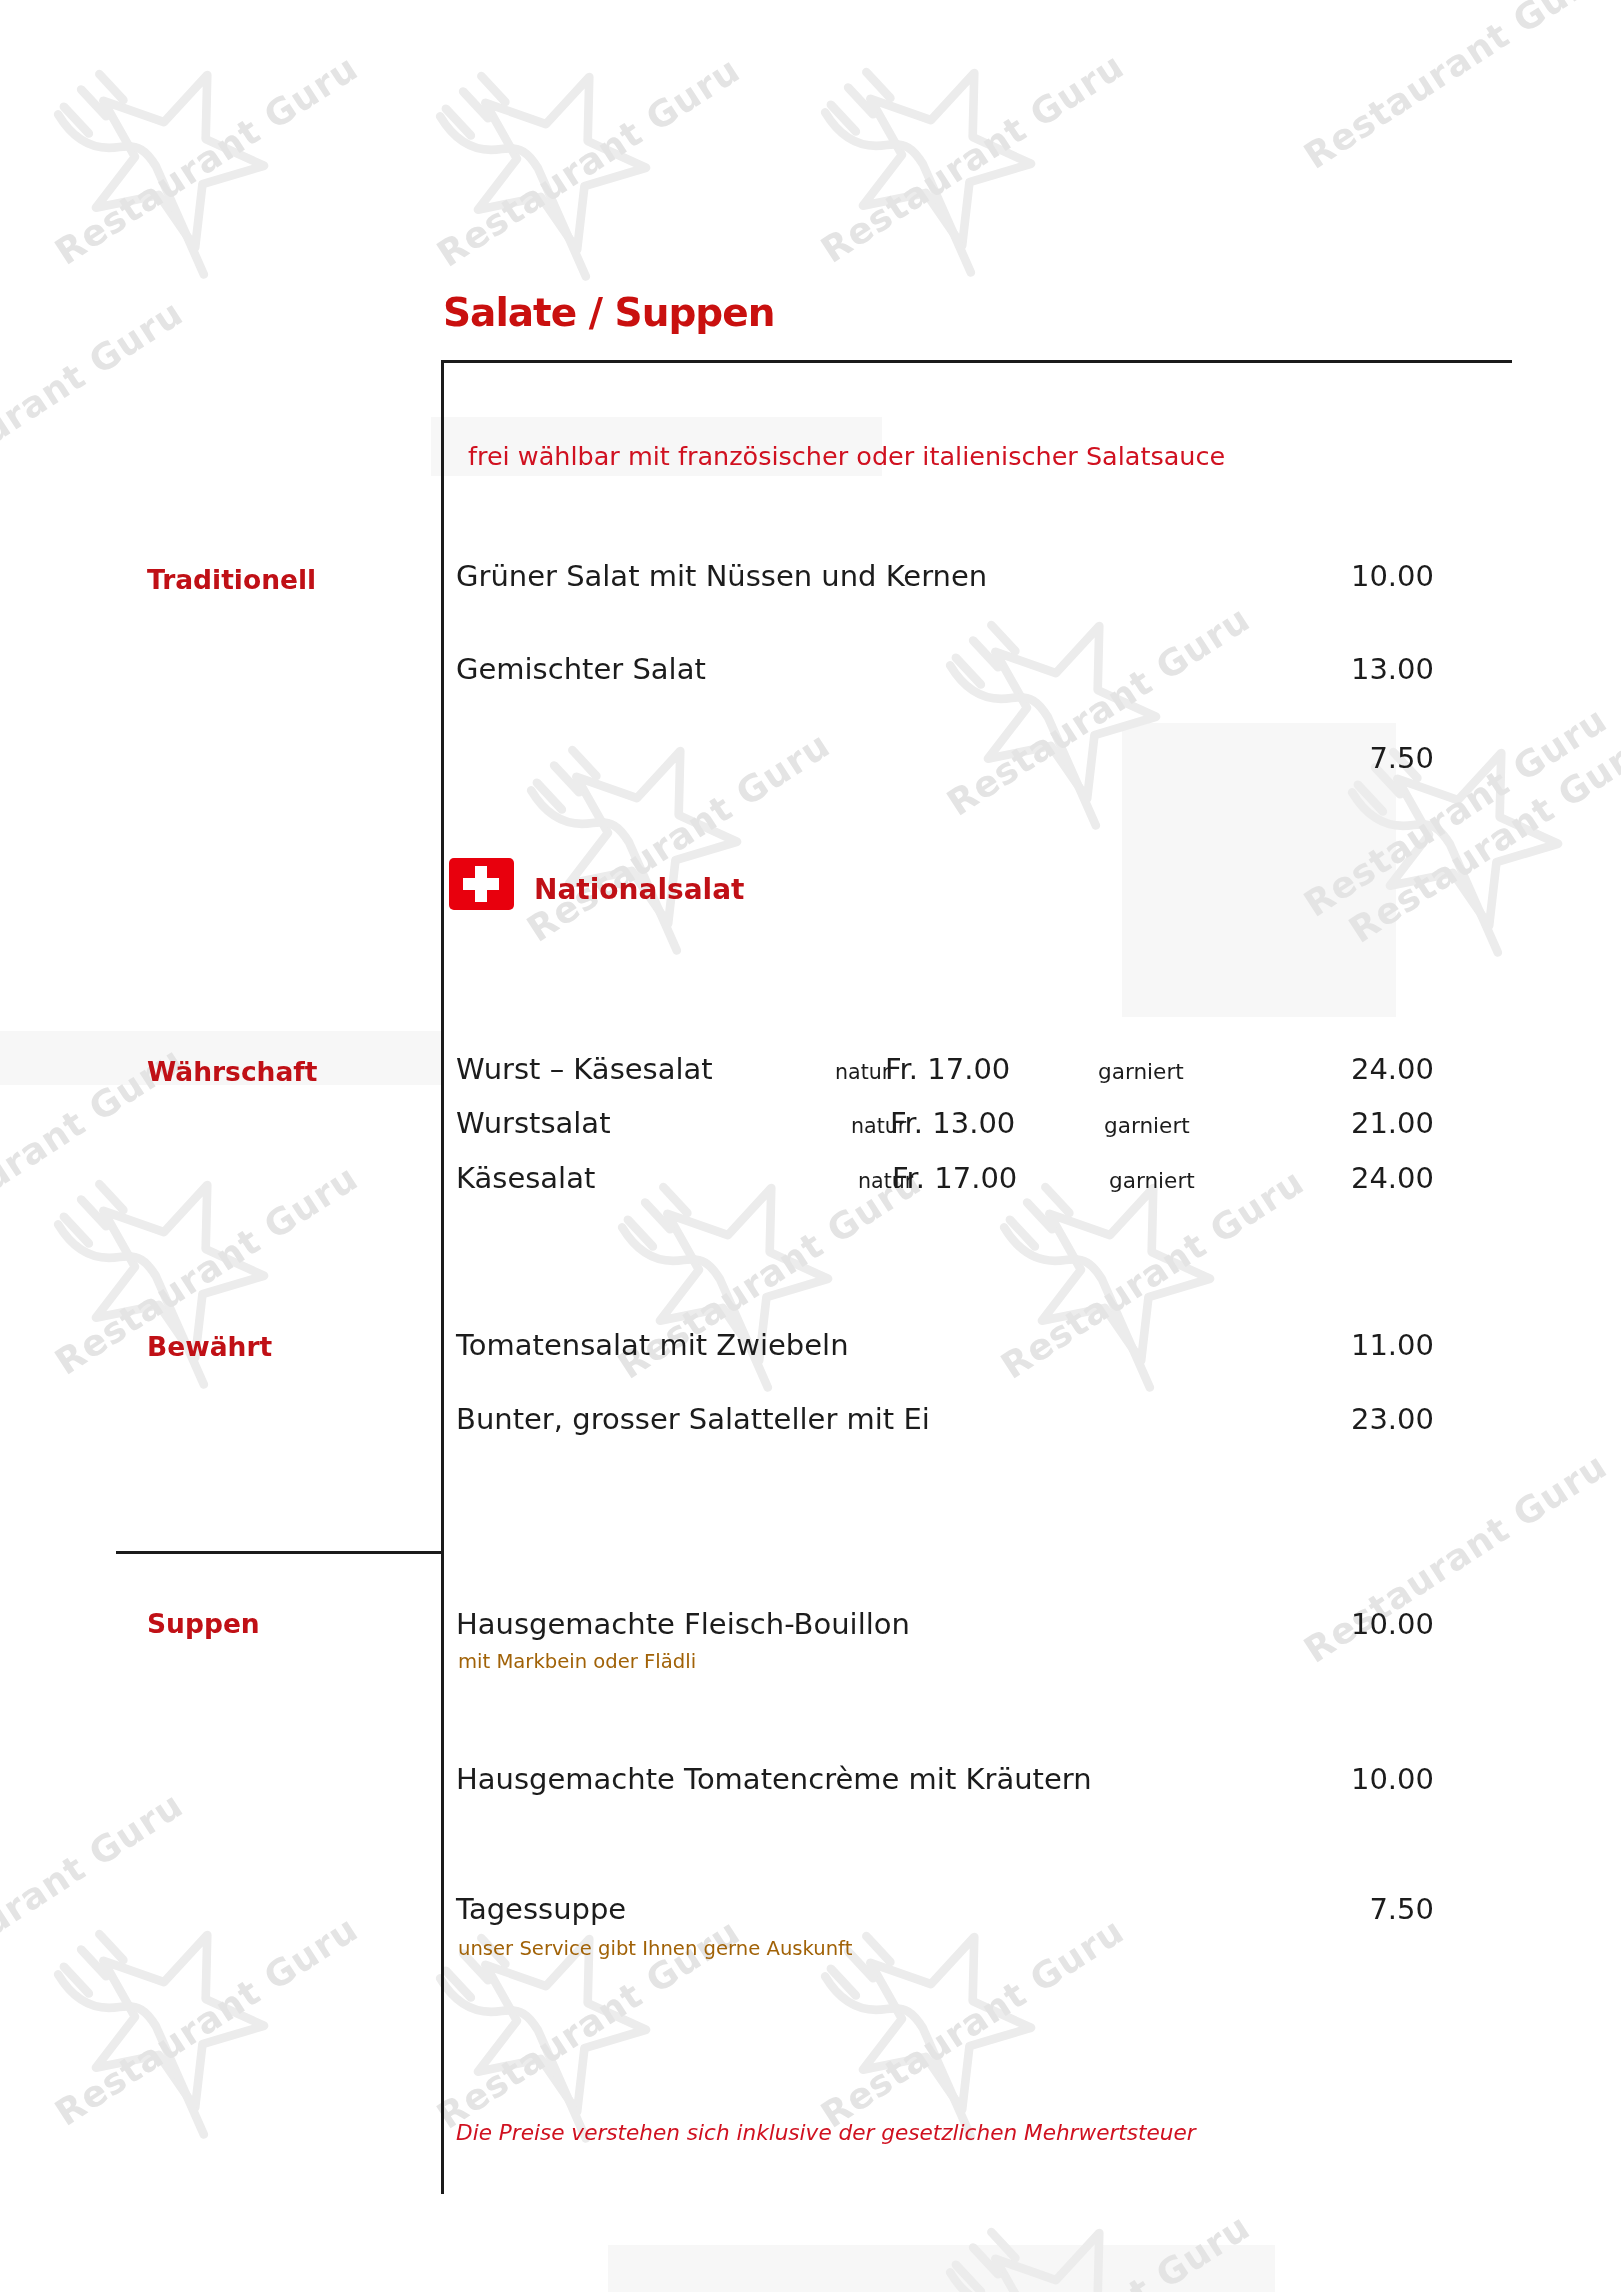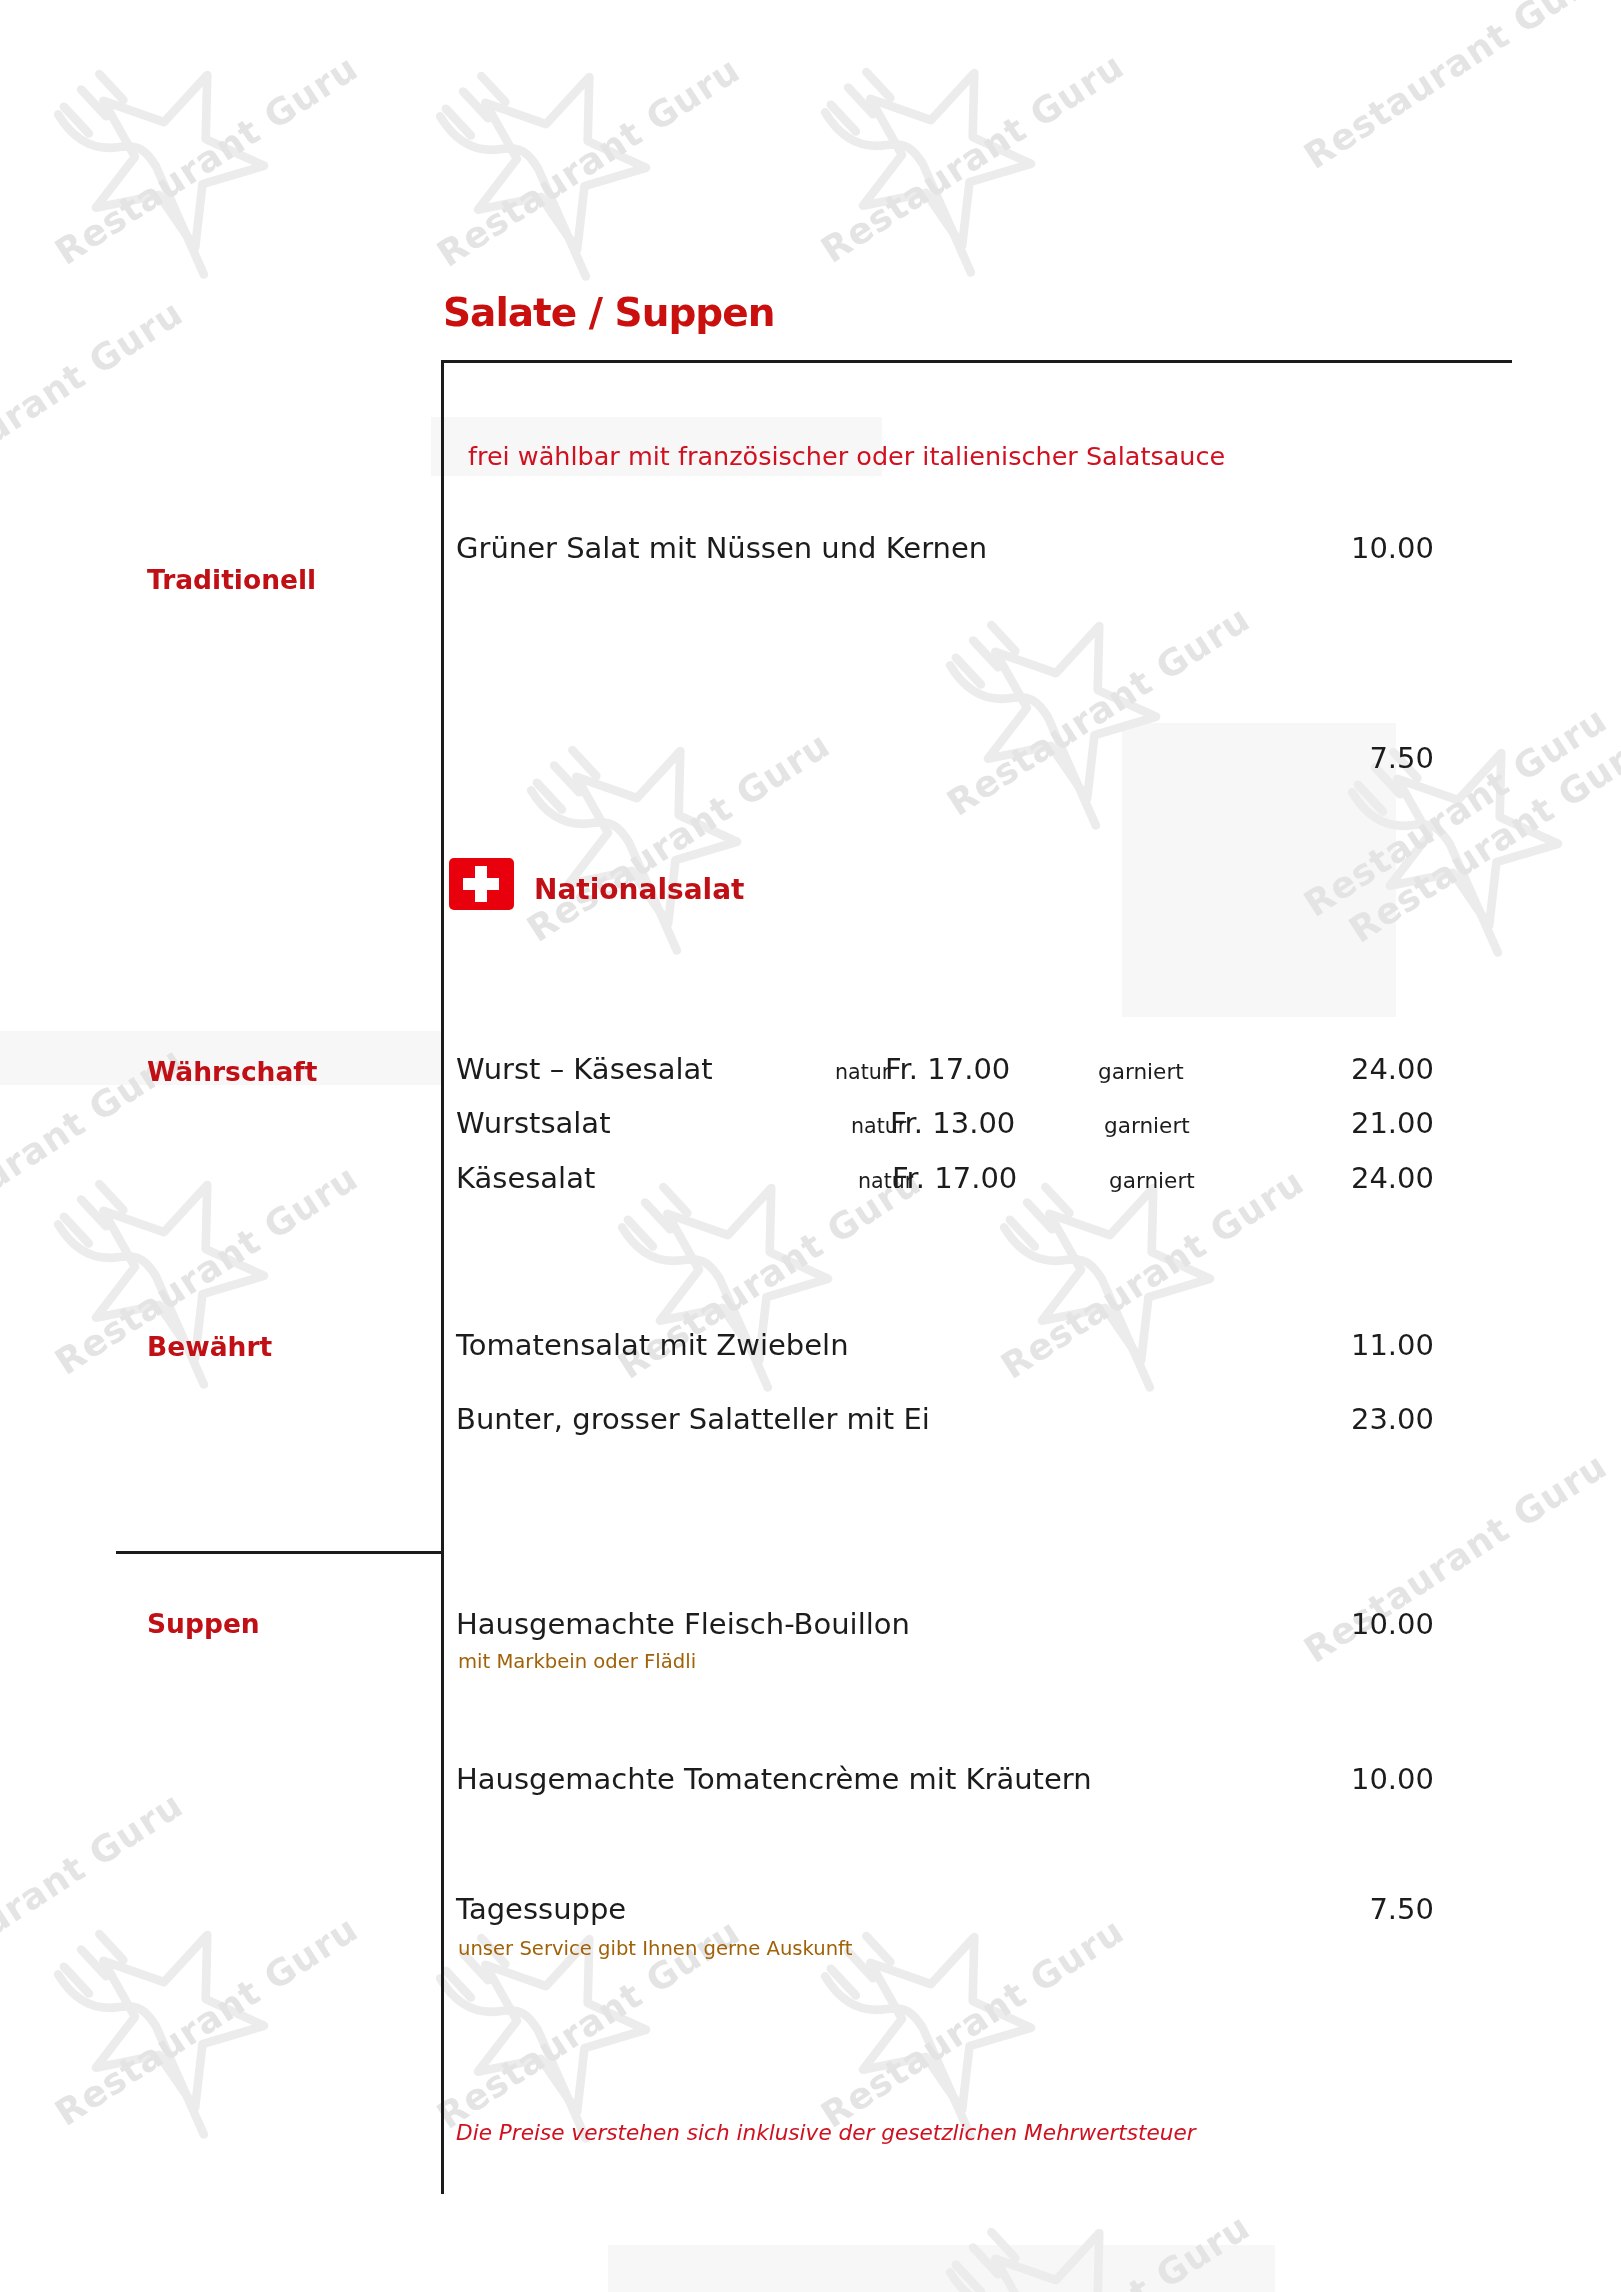--- a/index.html
+++ b/index.html
@@ -214,23 +214,27 @@
   <div class="content">
 
     <div class="page-title">Salate / Suppen</div>
     <div class="hline" style="left:443px;top:360px;width:1069px;"></div>
     <div class="vline" style="left:441px;top:360px;height:1834px;"></div>
     <div class="hline" style="left:116px;top:1551px;width:327px;"></div>
 
     <div class="subtitle">frei wählbar mit französischer oder italienischer Salatsauce</div>
 
     <div class="cat-label" style="top:564px;">Traditionell</div>
-    <div class="row" style="top:531px;">
+    <div class="row" style="top:559px;">
       <span class="item-name">Grüner Salat mit Nüssen und Kernen</span>
       <span class="item-price">10.00</span>
+    </div>
+    <div class="row" style="top:652px;">
+      <span class="item-name">Gemischter Salat</span>
+      <span class="item-price">13.00</span>
     </div>
     <div class="row" style="top:741px;">
       <span class="item-price">7.50</span>
     </div>
 
     <div class="swiss-flag">
       <span class="cross-v"></span>
       <span class="cross-h"></span>
     </div>
     <div class="banner-label">Nationalsalat</div>

